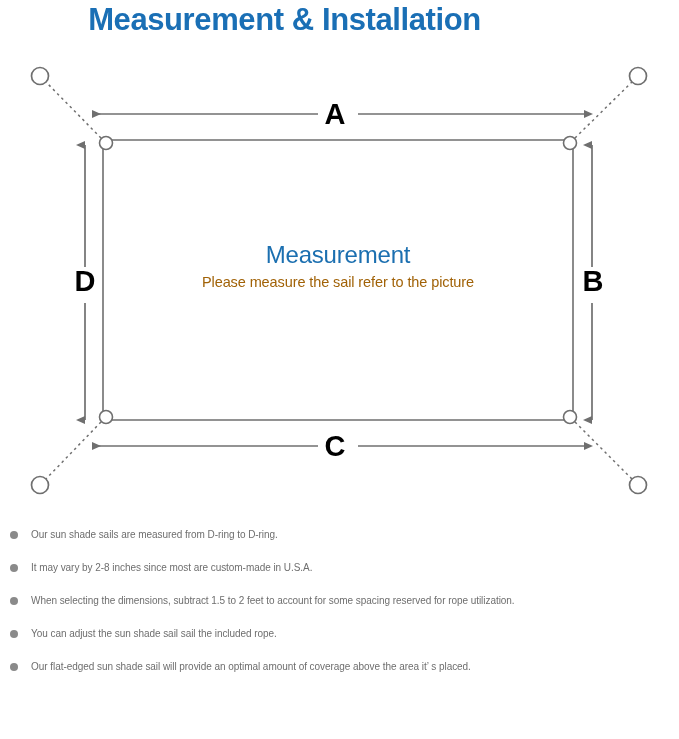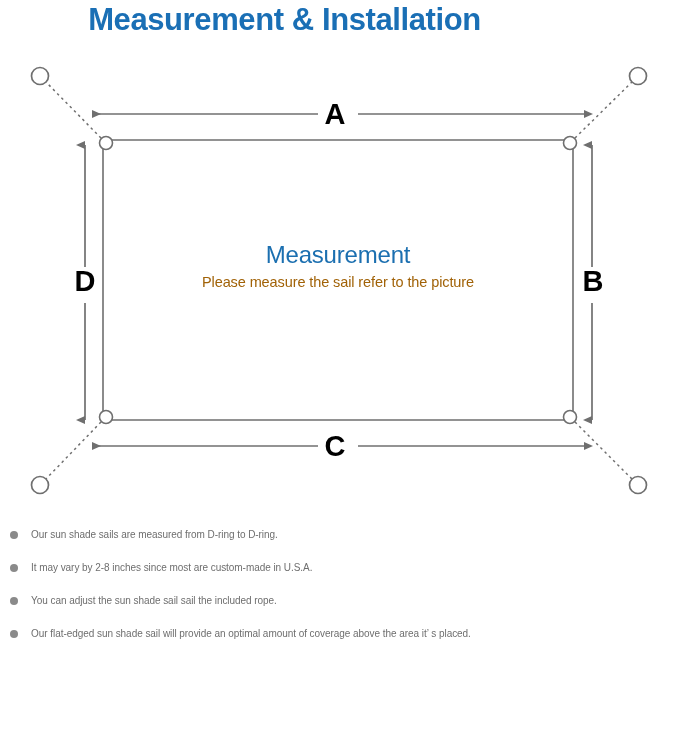--- a/index.html
+++ b/index.html
@@ -175,19 +175,23 @@
   <div class="note-item">
     <span class="bullet"></span>
     <span>Our sun shade sails are measured from D-ring to D-ring.</span>
   </div>
   <div class="note-item">
     <span class="bullet"></span>
     <span>It may vary by 2-8 inches since most are custom-made in U.S.A.</span>
   </div>
   <div class="note-item">
     <span class="bullet"></span>
+    <span>When selecting the dimensions, subtract 1.5 to 2 feet to account for some spacing reserved for rope utilization.</span>
+  </div>
+  <div class="note-item">
+    <span class="bullet"></span>
     <span>You can adjust the sun shade sail sail the included rope.</span>
   </div>
   <div class="note-item">
     <span class="bullet"></span>
     <span>Our flat-edged sun shade sail will provide an optimal amount of coverage above the area it’ s placed.</span>
   </div>
 </div>
 
 </body></html>

